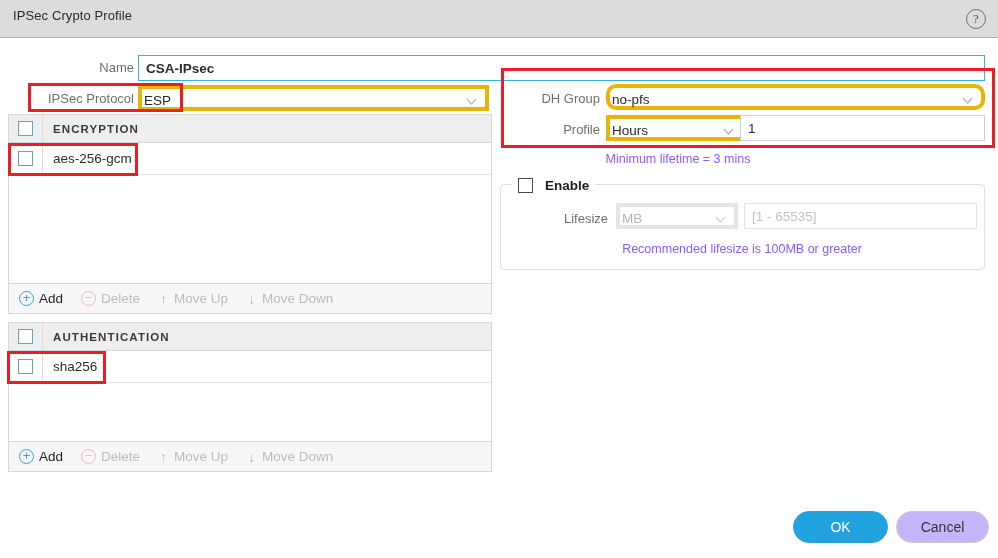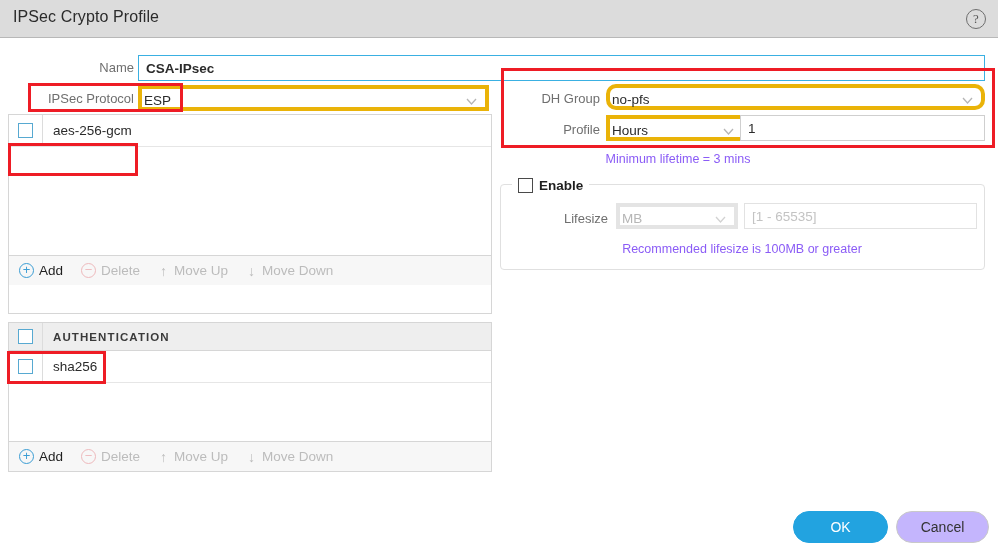--- a/index.html
+++ b/index.html
@@ -13,21 +13,21 @@
   #root { position: relative; width: 998px; height: 558px; background: #fff; }
 
   
   .titlebar {
     position: absolute; left: 0; top: 0; width: 998px; height: 38px;
     background: #dcdcdc;
     border-bottom: 1px solid #b8b8b8;
   }
   .titlebar .title {
     position: absolute; left: 13px; top: 8px;
-    font-size: 16px; color: #2b2b2b; letter-spacing: .1px;
+    font-size: 13px; color: #2b2b2b; letter-spacing: .1px;
   }
   .help-icon {
     position: absolute; right: 12px; top: 9px;
     width: 20px; height: 20px; border-radius: 50%;
     border: 1.4px solid #6e6e6e; color: #555;
     font-size: 13px; line-height: 17px; text-align: center;
     font-family: "Liberation Serif", serif;
     cursor: pointer;
   }
 
@@ -103,21 +103,21 @@
   }
   .circ.red { border-color: #eeb9bc; color: #eeb9bc; }
   .arrow { font-size: 14px; color: #bcbcbc; width: 11px; text-align: center; }
 
   
   .fieldset {
     position: absolute; border: 1px solid #e0e0e0; border-radius: 4px;
   }
   .fs-legend {
     position: absolute; background: #fff; display: flex;
-    align-items: center; gap: 6px; padding: 0 6px;
+    align-items: center; gap: 12px; padding: 0 6px;
     font-size: 13.5px; font-weight: 700; color: #1f1f1f;
   }
   .hint {
     position: absolute; font-size: 12.5px; color: #8b5cf6;
     text-align: center;
   }
 
   
   .btn {
     position: absolute; border-radius: 16px; height: 32px;
@@ -150,20 +150,26 @@
   <div class="selbox" style="left:138px; top:85px; width:351px;">
     <span>ESP</span>
     <span class="chev">
       <svg width="11" height="7" viewBox="0 0 11 7">
           <path d="M1 1 L5.5 6 L10 1" stroke="#b5b5b5" stroke-width="1.3" fill="none"></path>
         </svg>
     </span>
   </div>
 
   <div class="panel" style="left:8px; top:114px; width:484px; height:200px;">
+    <div class="panel-head">
+      <div class="cbcell">
+        <div class="cb"></div>
+      </div>
+      <div class="hdr-text">ENCRYPTION</div>
+    </div>
     <div class="panel-body" style="height:140px;">
       <div class="row">
         <div class="cbcell">
           <div class="cb"></div>
         </div>
         <div class="row-label">aes-256-gcm</div>
       </div>
     </div>
     <div class="toolbar">
       <div class="tb-item enabled">

